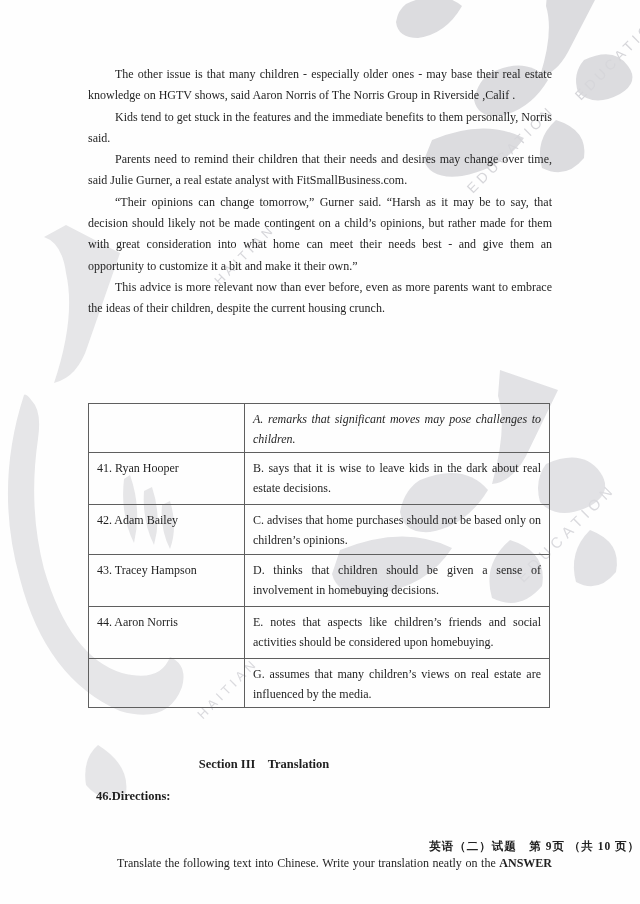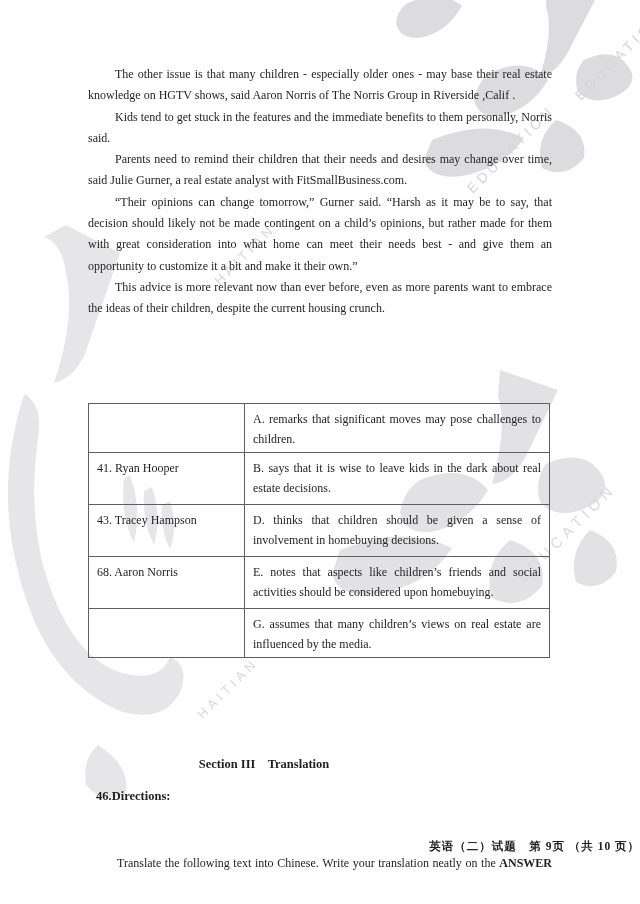--- a/index.html
+++ b/index.html
@@ -108,34 +108,38 @@
     <div class="body-text">
       <p>The other issue is that many children - especially older ones - may base their real estate knowledge on HGTV shows, said Aaron Norris of The Norris Group in Riverside ,Calif .</p>
       <p>Kids tend to get stuck in the features and the immediate benefits to them personally, Norris said.</p>
       <p>Parents need to remind their children that their needs and desires may change over time, said Julie Gurner, a real estate analyst with FitSmallBusiness.com.</p>
       <p>“Their opinions can change tomorrow,” Gurner said. “Harsh as it may be to say, that decision should likely not be made contingent on a child’s opinions, but rather made for them with great consideration into what home can meet their needs best - and give them an opportunity to customize it a bit and make it their own.”</p>
       <p>This advice is more relevant now than ever before, even as more parents want to embrace the ideas of their children, despite the current housing crunch.</p>
     </div>
 
     <table class="match">
       <tbody>
-          <tr style="height:31px;">
+          <tr style="height:31px;font-style:italic;">
         <td class="person"></td>
         <td class="statement">A. remarks that significant moves may pose challenges to children.</td>
       </tr>
       <tr style="height:52px;padding-left:28px;">
         <td class="person">41. Ryan Hooper</td>
         <td class="statement">B. says that it is wise to leave kids in the dark about real estate decisions.</td>
       </tr>
+      <tr style="height:50px;">
+        <td class="person">42. Adam Bailey</td>
+        <td class="statement">C. advises that home purchases should not be based only on children’s opinions.</td>
+      </tr>
       <tr style="height:52px;">
         <td class="person">43. Tracey Hampson</td>
         <td class="statement">D. thinks that children should be given a sense of involvement in homebuying decisions.</td>
       </tr>
       <tr style="height:52px;">
-        <td class="person">68. Aaron Norris</td>
+        <td class="person">44. Aaron Norris</td>
         <td class="statement">E. notes that aspects like children’s friends and social activities should be considered upon homebuying.</td>
       </tr>
       <tr style="height:39px;">
         <td class="person"></td>
         <td class="statement">G. assumes that many children’s views on real estate are influenced by the media.</td>
       </tr>
     </tbody>
       </table>
 
     <div class="section-heading">Section III    Translation</div>

